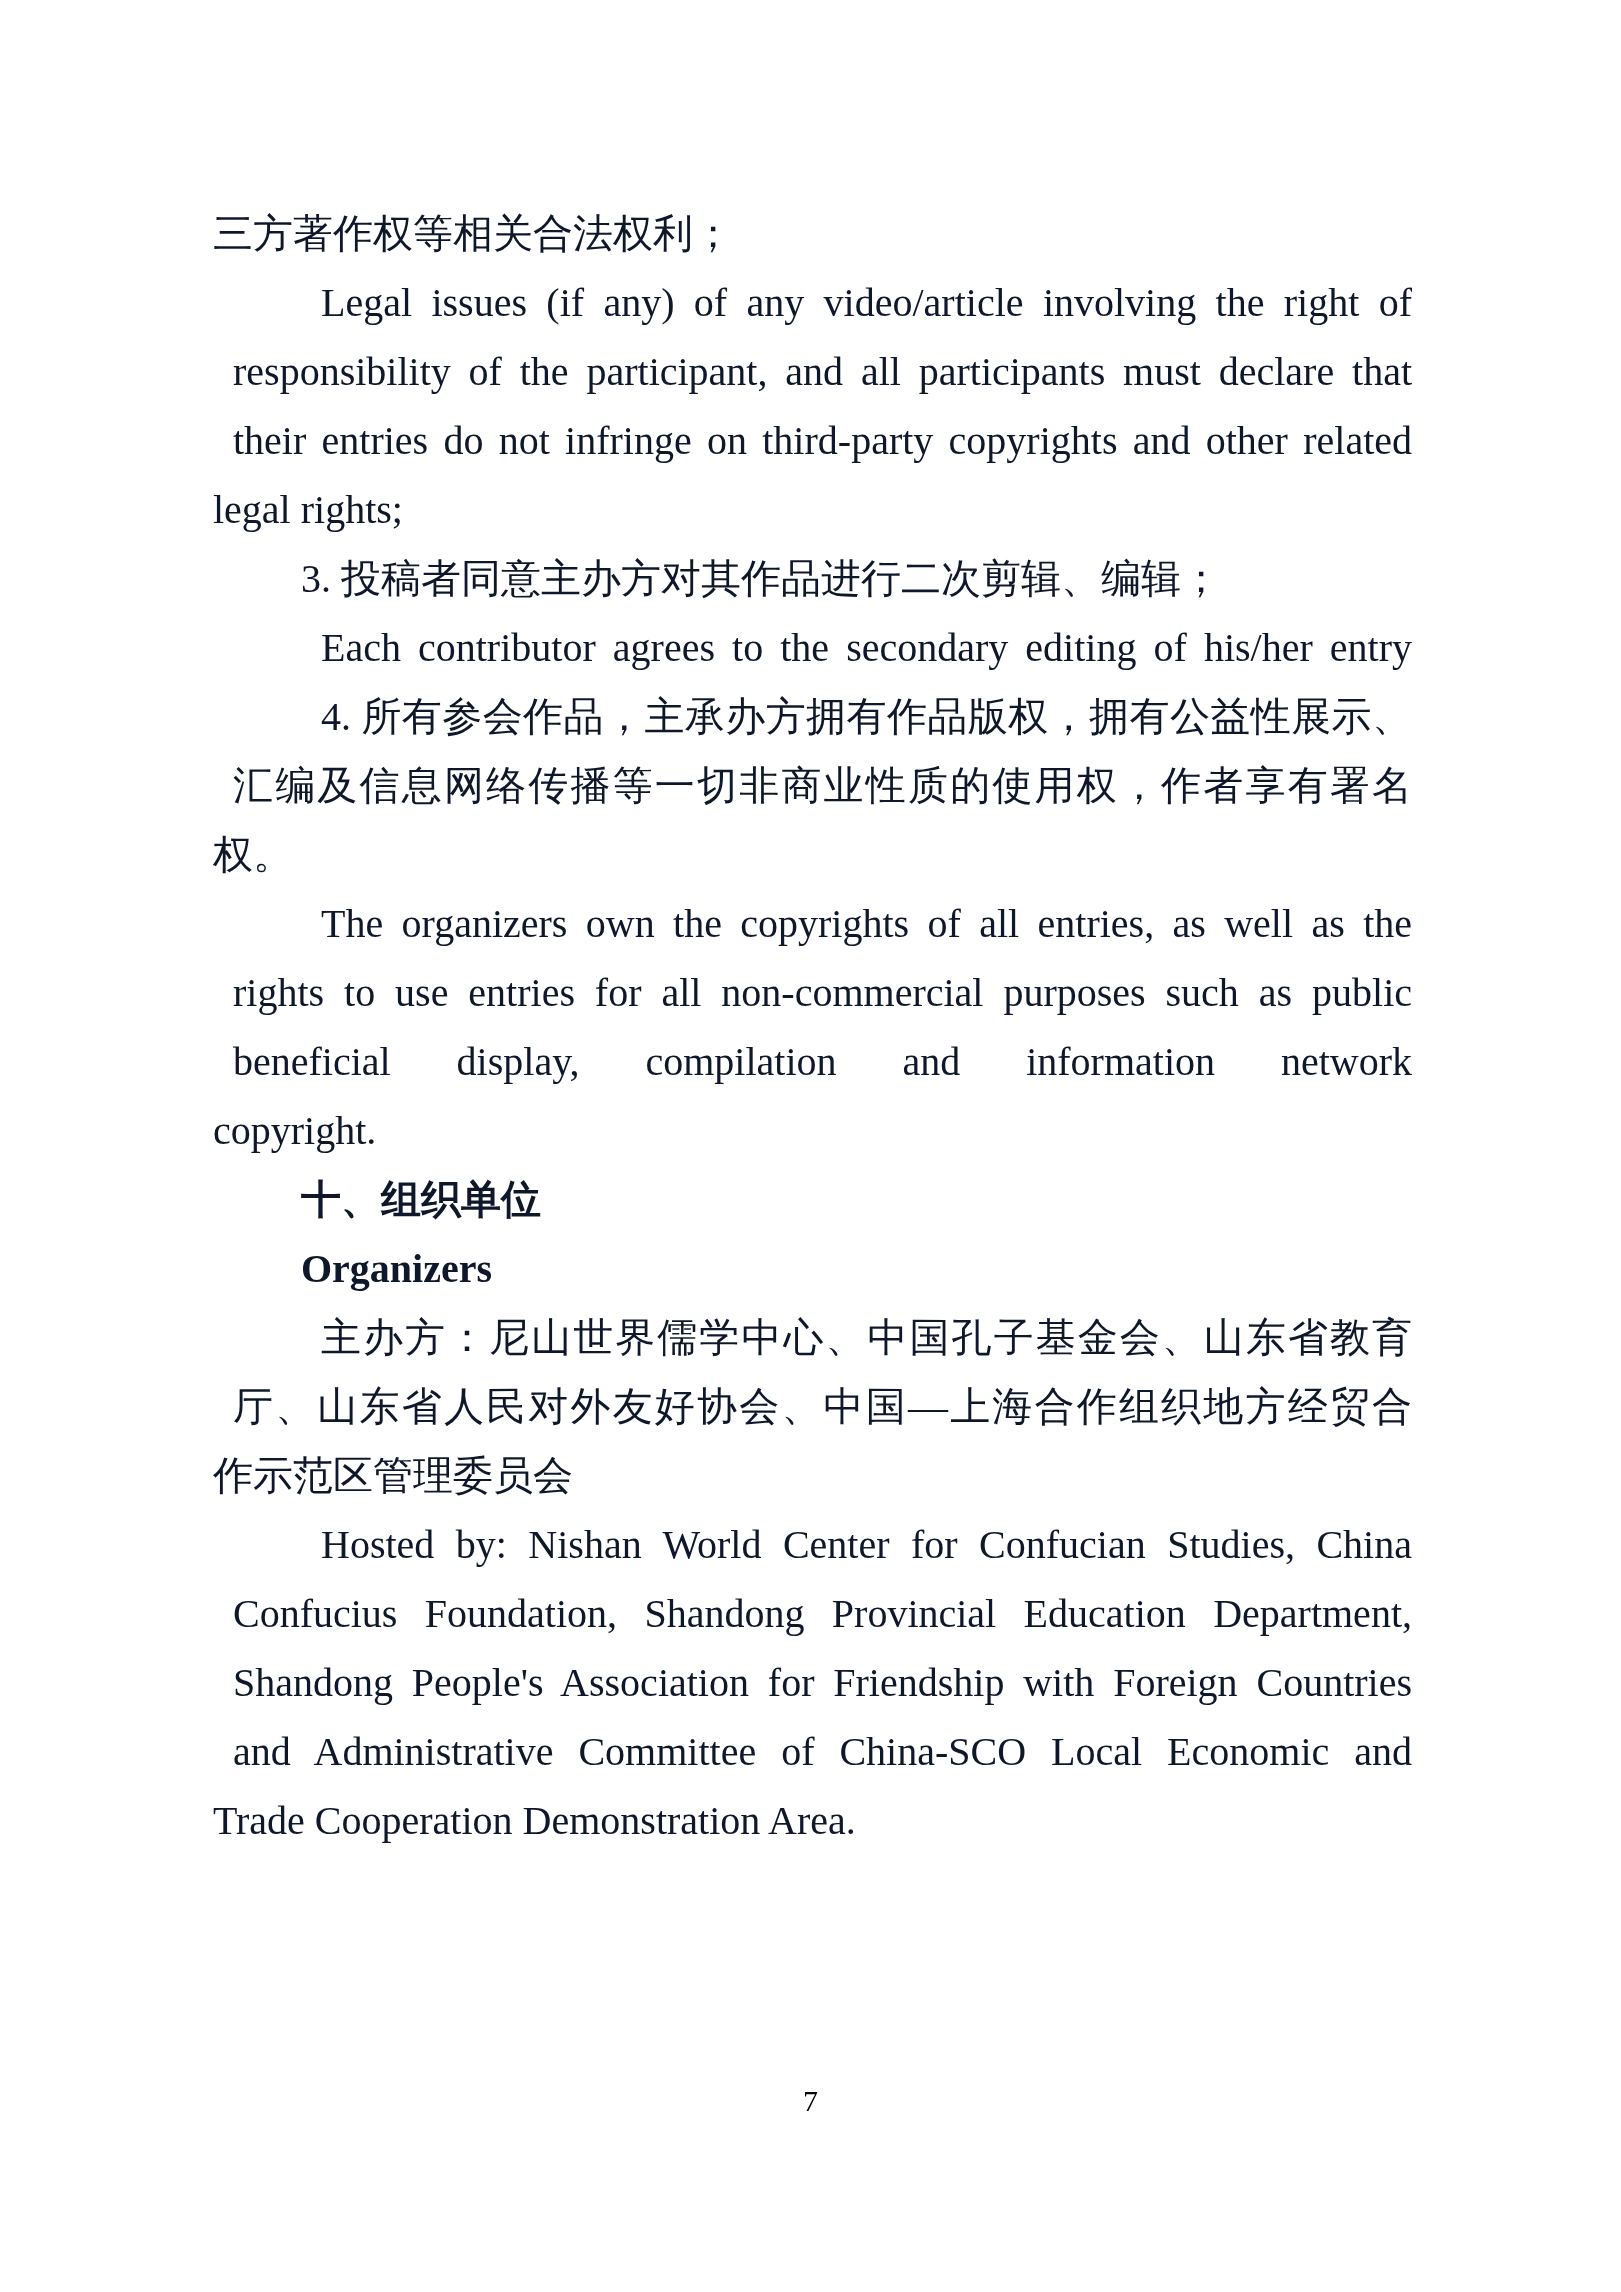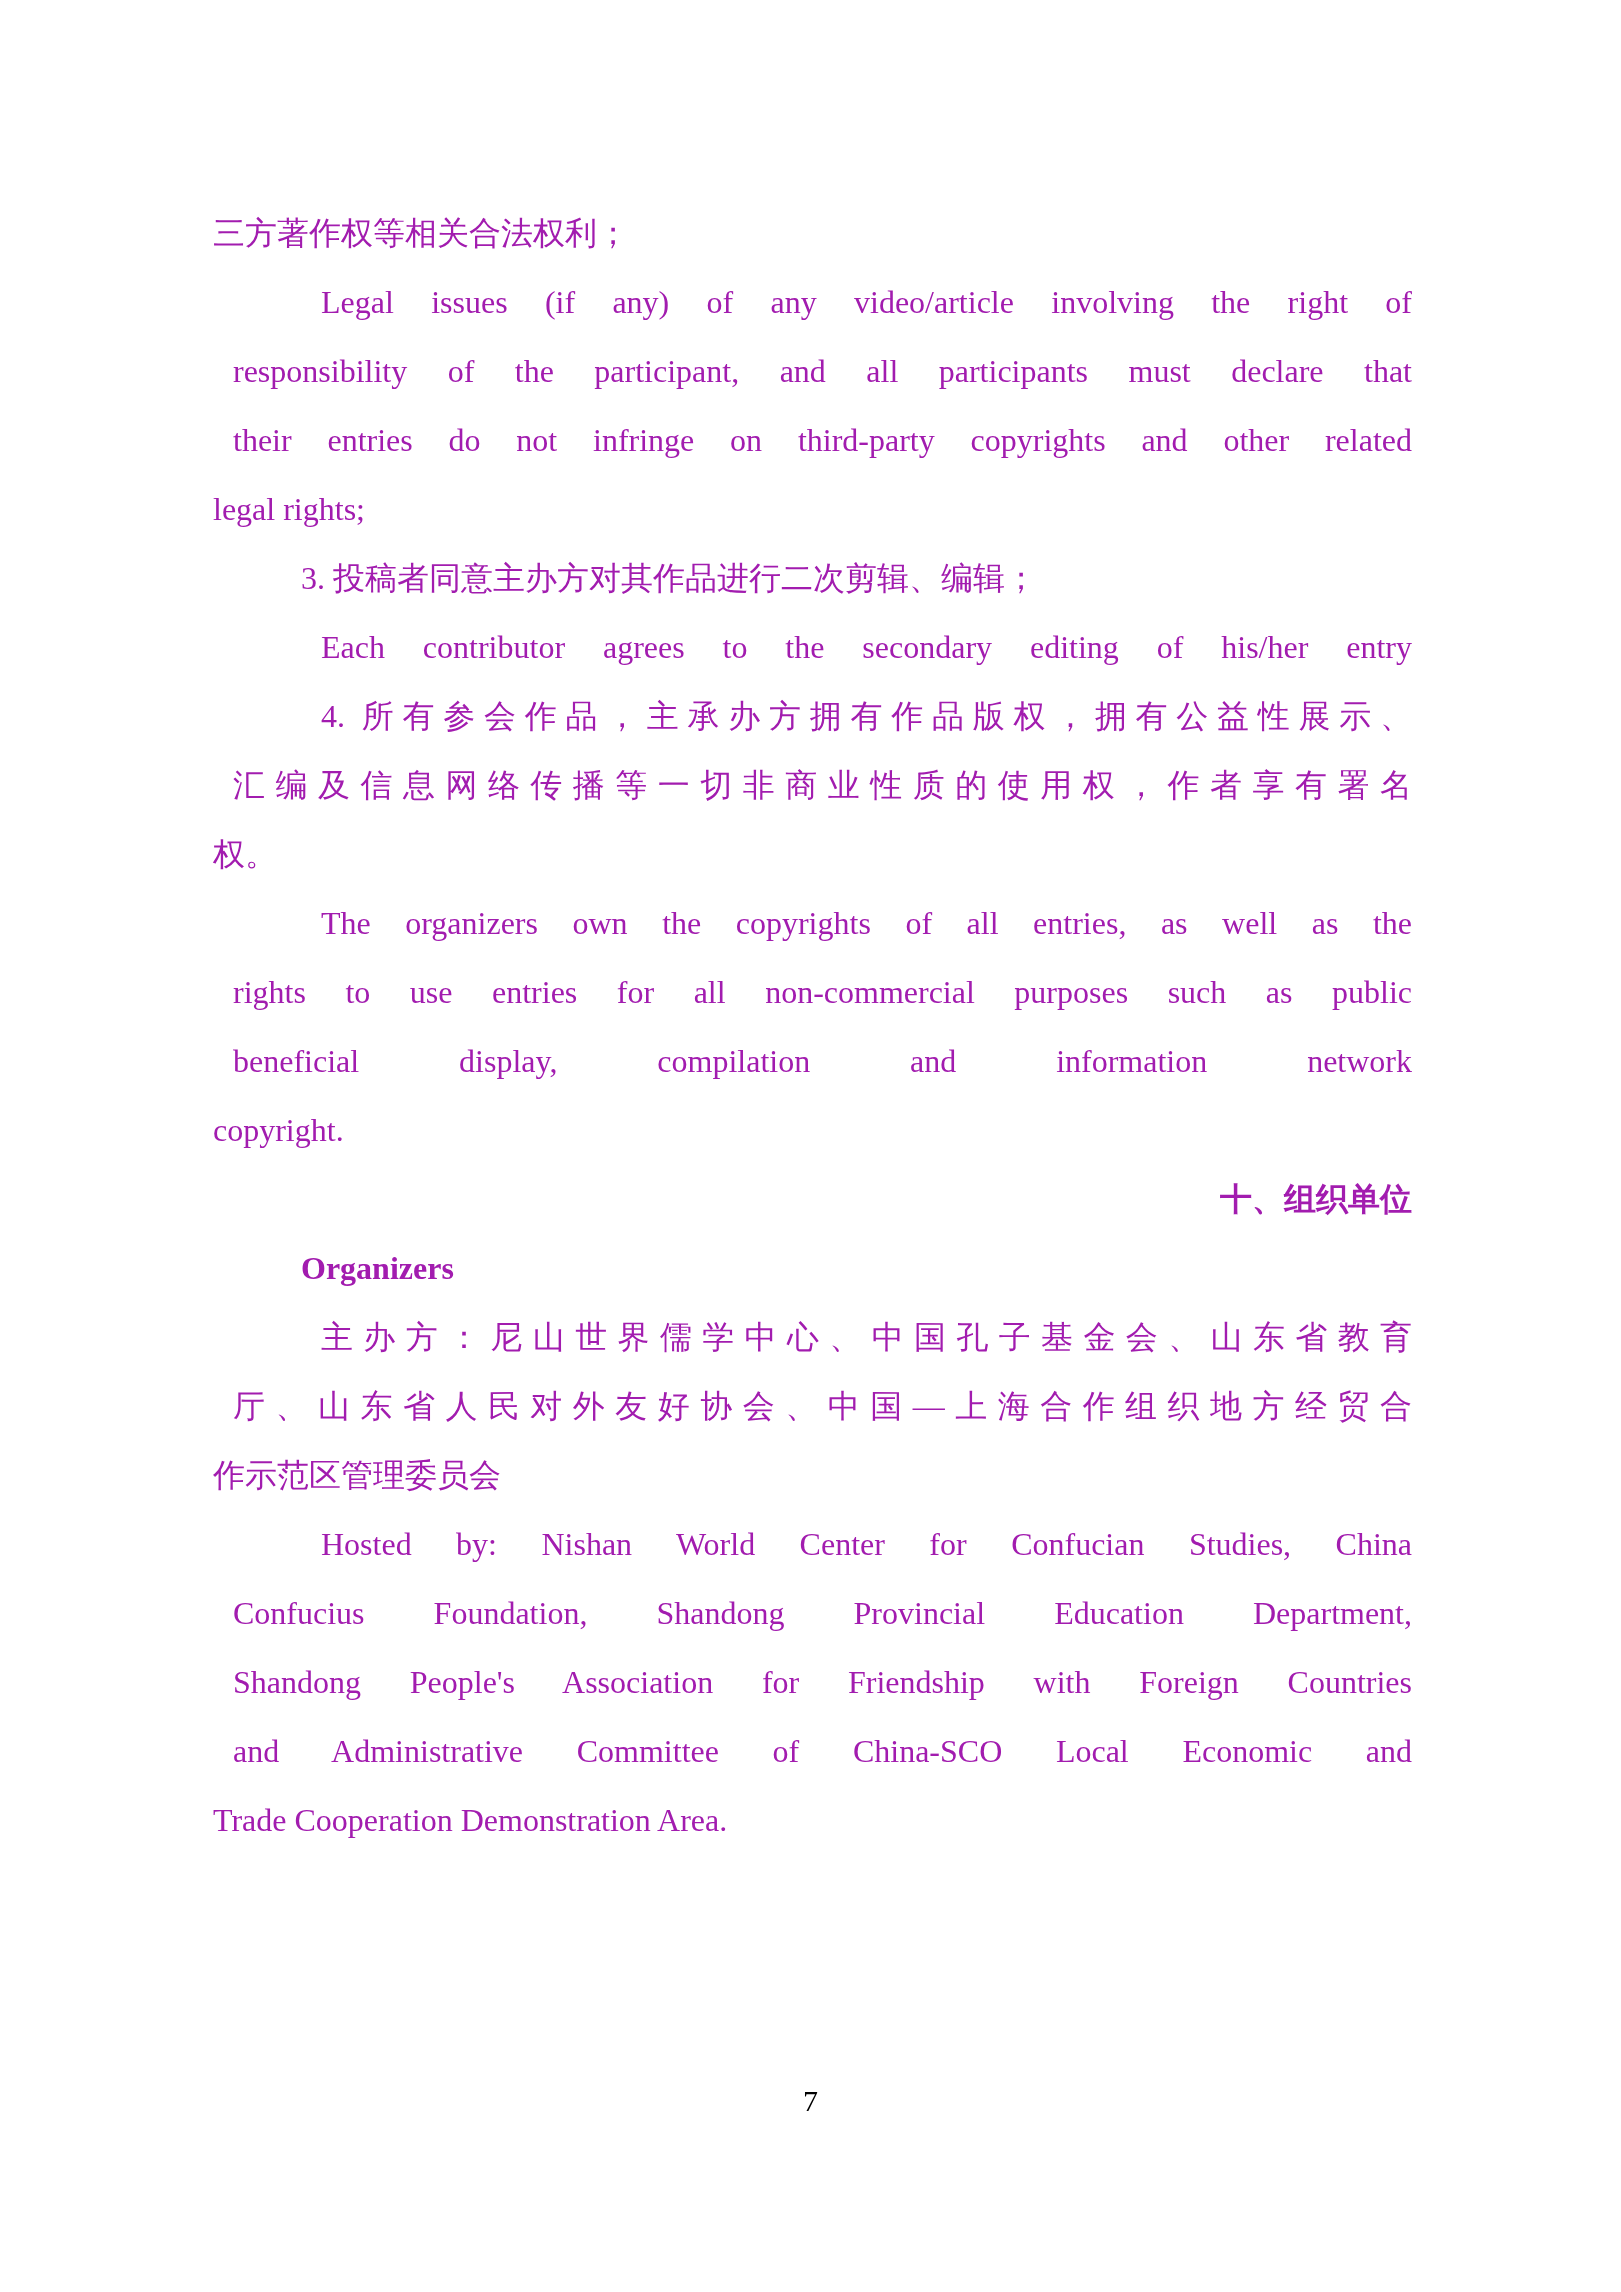--- a/index.html
+++ b/index.html
@@ -16,37 +16,36 @@
   .text-block {
     position: absolute;
     left: 213px;
     top: 199px;
     width: 1199px;
   }
   .para { margin: 0; padding: 0; }
   .line {
     height: 69px;
     line-height: 69px;
-    font-size: 32px;
-    color: #a21caf;
+    font-size: 40px;
+    color: #0f172a;
     font-family: "Liberation Serif", "DejaVu Serif", serif;
     white-space: normal;
     overflow: hidden;
   }
   .jst {
     text-align: justify;
     text-align-last: justify;
     text-justify: inter-character;
     margin-left: 20px;
   }
   .ind { text-indent: 88px; }
   .hei {
     font-family: "Liberation Sans", "DejaVu Sans", sans-serif;
     font-weight: 700;
-    text-align: right;
   }
   .bold { font-weight: 700; }
   .page-number {
     position: absolute;
     left: 0;
     top: 2081px;
     width: 100%;
     text-align: center;
     font-size: 30px;
     line-height: 39px;

